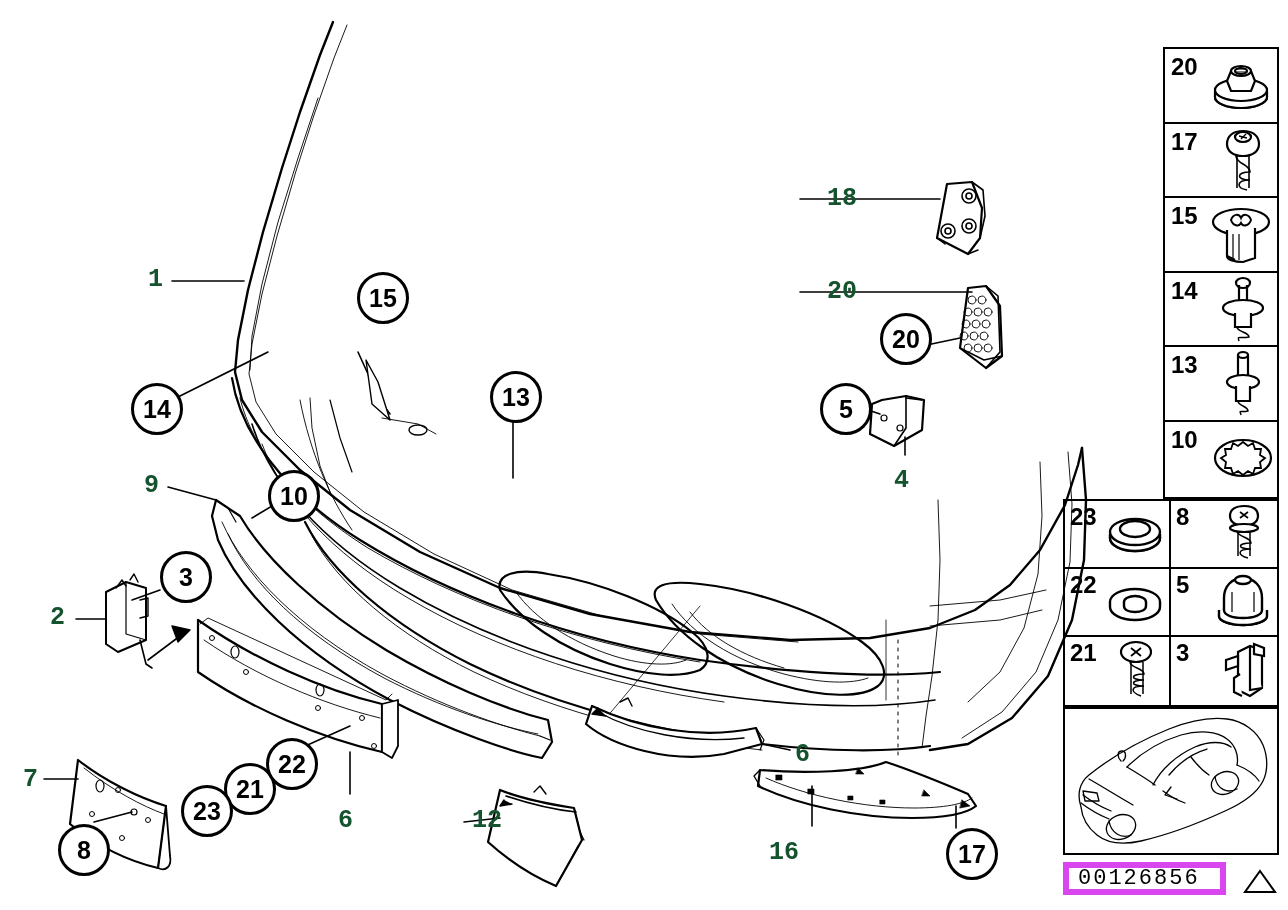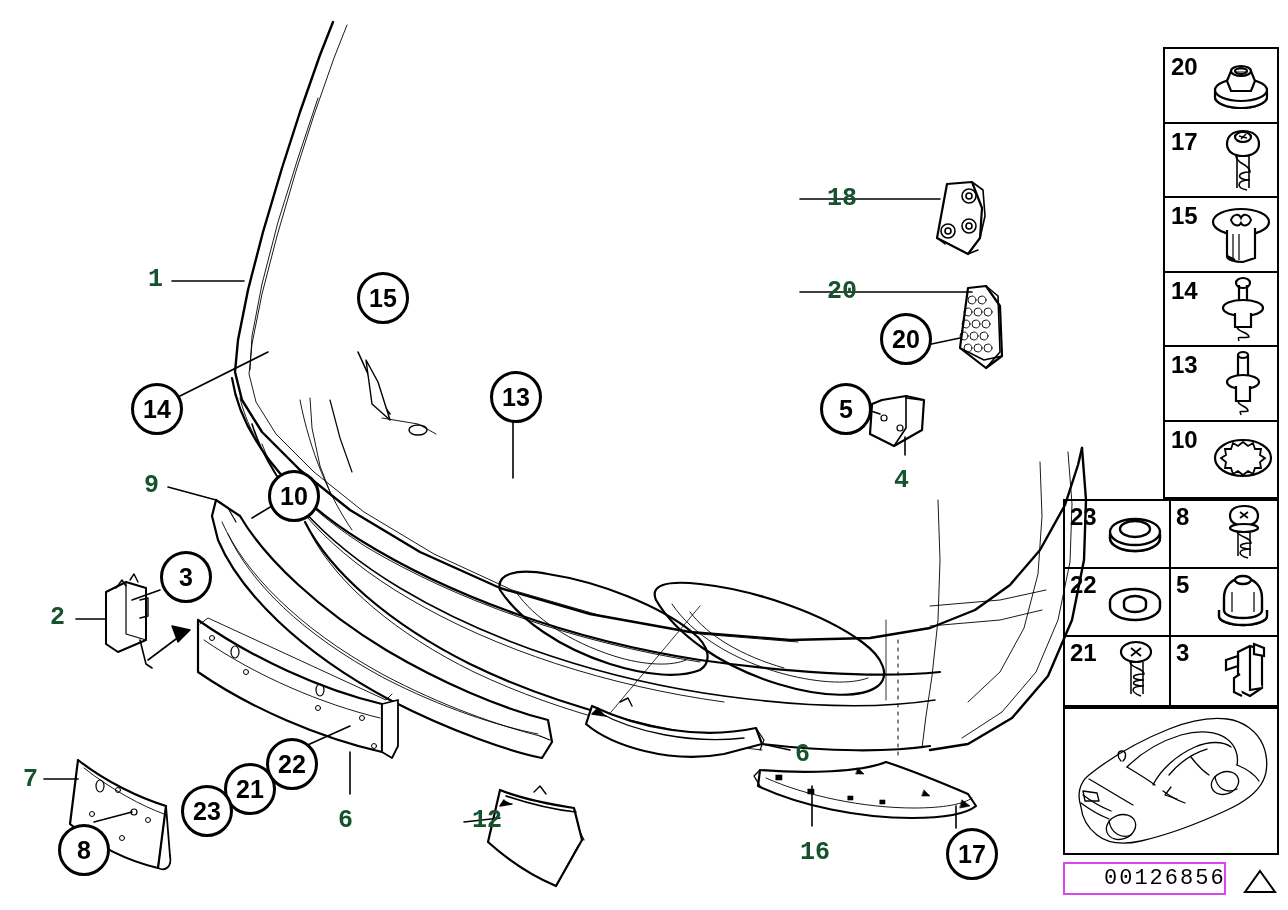--- a/index.html
+++ b/index.html
@@ -23,21 +23,21 @@
            grid-template-columns:1fr 1fr;grid-template-rows:1fr 1fr 1fr;}
   .cell{position:relative;border-right:2px solid #000;border-bottom:2px solid #000;box-sizing:border-box;}
   .cell:nth-child(2n){border-right:none;}
   .cell:nth-child(n+5){border-bottom:none;}
   .cnum{position:absolute;left:5px;top:2px;font-family:"Liberation Sans",sans-serif;
         font-weight:bold;font-size:24px;color:#000;}
   .cart{position:absolute;right:3px;top:3px;width:62px;height:60px;}
   .carbox{position:absolute;left:1063px;top:707px;width:216px;height:148px;
           border:2px solid #000;box-sizing:border-box;}
   .idbox{position:absolute;left:1063px;top:862px;width:163px;height:33px;
-         border:2px solid #d946ef;box-sizing:border-box;display:flex;align-items:center;padding-left:30px;}
+         border:6px solid #d946ef;box-sizing:border-box;display:flex;align-items:center;}
   .idtxt{font-family:"Liberation Mono",monospace;font-size:22px;color:#000;
          letter-spacing:2px;padding-left:9px;}
   .tri{position:absolute;left:1243px;top:868px;width:34px;height:26px;}
 </style>
 </head>
 <body>
 
 <div id="page">
 
   <svg width="1288" height="910" style="position:absolute;left:0;top:0;">
@@ -261,21 +261,21 @@
   </svg>
 
   <div class="lbl" style="left:148px;top:267px;">1</div>
   <div class="lbl" style="left:50px;top:605px;">2</div>
   <div class="lbl" style="left:894px;top:468px;">4</div>
   <div class="lbl" style="left:338px;top:808px;">6</div>
   <div class="lbl" style="left:23px;top:767px;">7</div>
   <div class="lbl" style="left:144px;top:473px;">9</div>
   <div class="lbl" style="left:795px;top:742px;">6</div>
   <div class="lbl" style="left:438px;top:808px;margin-left:34px;">12</div>
-  <div class="lbl" style="left:800px;top:840px;">16</div>
+  <div class="lbl" style="left:769px;top:840px;">16</div>
   <div class="lbl" style="left:827px;top:186px;">18</div>
   <div class="lbl" style="left:827px;top:279px;">20</div>
 
   <div class="circ" style="left:160px;top:551px;">3</div>
   <div class="circ" style="left:820px;top:383px;">5</div>
   <div class="circ" style="left:58px;top:824px;">8</div>
   <div class="circ" style="left:268px;top:470px;">10</div>
   <div class="circ" style="left:490px;top:371px;">13</div>
   <div class="circ" style="left:131px;top:383px;">14</div>
   <div class="circ" style="left:357px;top:272px;">15</div>

